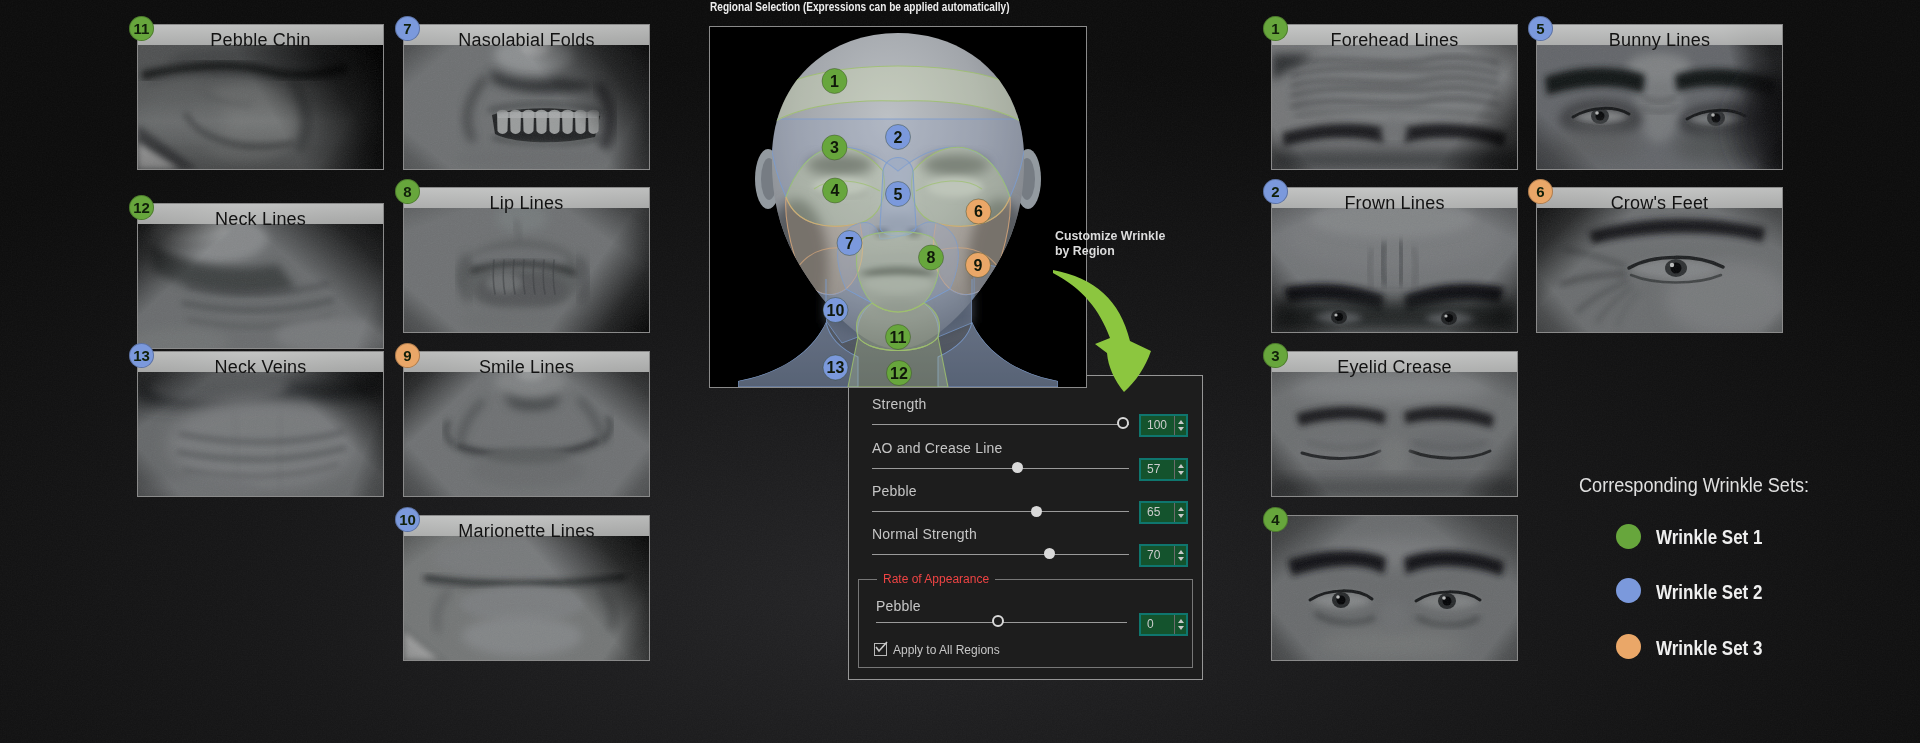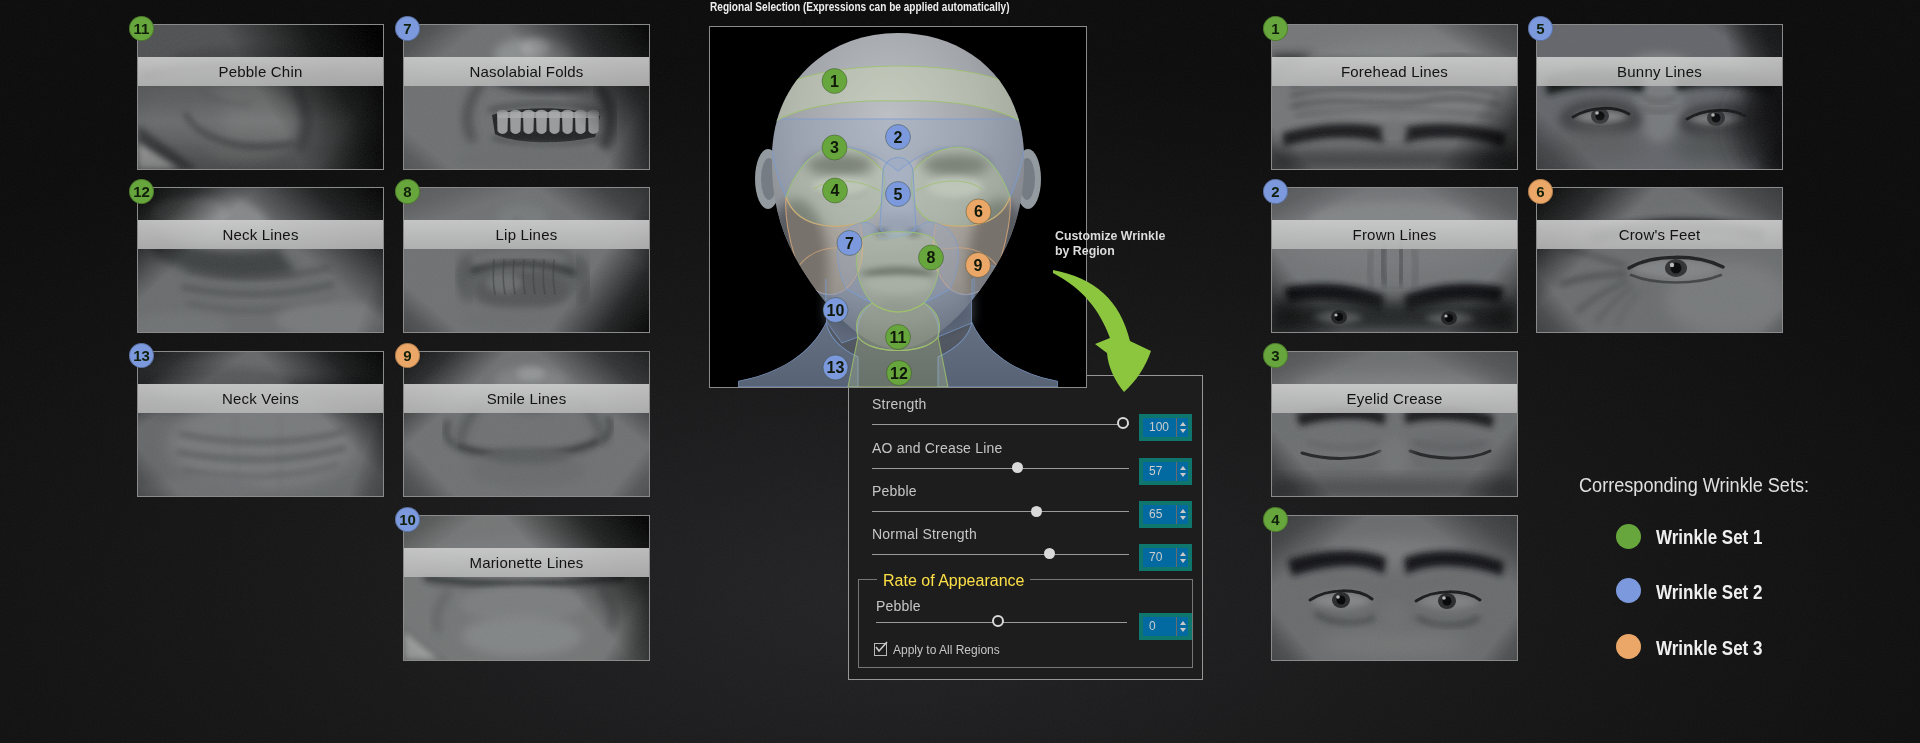--- a/index.html
+++ b/index.html
@@ -1,39 +1,39 @@
 <!DOCTYPE html>
 <html><head><meta charset="utf-8"><title>w</title><style>
 html,body{margin:0;padding:0;}
 body{width:1920px;height:743px;overflow:hidden;position:relative;
 font-family:"Liberation Sans",sans-serif;
 background:radial-gradient(1250px 540px at 46% 80%, #232325 0%, #151516 52%, #0b0b0b 100%);}
 .card{position:absolute;width:245px;height:144px;outline:1px solid #8a8a8a;background:#1c1c1c;}
 .card > svg{position:absolute;left:0;top:0;filter:brightness(0.78) contrast(1.08);}
-.hdr{position:absolute;left:0;top:0;width:245px;height:29px;line-height:30px;text-align:center;
+.hdr{position:absolute;left:0;top:0;width:245px;height:20px;line-height:30px;text-align:center;
 background:linear-gradient(rgba(205,206,205,0.9),rgba(181,182,181,0.9));
-color:#121212;font-size:15px;letter-spacing:0.2px;margin-top:32px;}
+color:#121212;font-size:18px;letter-spacing:0.2px;}
 .badge{position:absolute;left:-9px;top:-9px;width:25px;height:25px;border-radius:50%;
 text-align:center;line-height:25px;font-size:15px;font-weight:bold;color:#11200a;
 box-shadow:inset 0 0 0 1px rgba(0,0,0,0.25);}
 .toptitle{position:absolute;left:710px;top:-1px;width:600px;color:#ededed;font-size:13px;font-weight:bold;transform:scaleX(0.775);transform-origin:0 0;}
 .facepanel{position:absolute;left:709px;top:26px;width:376px;height:360px;border:1px solid #8a8a8a;background:#000;z-index:5;}
 .cw{position:absolute;left:1055px;top:228px;z-index:7;width:140px;color:#dcdcdc;font-size:13px;font-weight:bold;line-height:15px;transform:scaleX(0.95);transform-origin:0 0;}
 .spanel{position:absolute;left:848px;top:375px;width:353px;height:303px;background:#1d1d1d;border:1px solid #969696;}
 .plbl{position:absolute;color:#c6c6c6;font-size:14px;letter-spacing:0.2px;}
 .track{position:absolute;height:1px;background:#9a9a9a;}
 .knob{position:absolute;width:11px;height:11px;border-radius:50%;background:#d9d9d9;}
 .knob.ring{background:#1d1d1d;border:2px solid #d9d9d9;width:8px;height:8px;margin-left:-1px;margin-top:-1px;}
-.numbox{position:absolute;width:45px;height:19px;background:#0369a1;border:4px solid #0f766e;}
+.numbox{position:absolute;width:45px;height:19px;background:#14532d;border:2px solid #0f766e;}
 .nval{position:absolute;left:6px;top:0;line-height:19px;font-size:12px;color:#cdcdcd;}
 .spin{position:absolute;right:0;top:0;width:11px;height:19px;border-left:1px solid #6b6b6b;}
 .up{position:absolute;left:2.5px;top:4px;width:0;height:0;border-left:3px solid transparent;border-right:3px solid transparent;border-bottom:4px solid #c9c9c9;}
 .dn{position:absolute;left:2.5px;bottom:4px;width:0;height:0;border-left:3px solid transparent;border-right:3px solid transparent;border-top:4px solid #c9c9c9;}
 .fieldset{position:absolute;left:858px;top:579px;width:333px;height:87px;border:1px solid #777;}
-.fieldlbl{position:absolute;left:877px;top:572px;background:#1d1d1d;padding:0 6px;color:#fde047;font-size:16px;}
+.fieldlbl{position:absolute;left:877px;top:572px;background:#1d1d1d;padding:0 6px;color:#ef4444;font-size:12px;}
 .chk{position:absolute;left:874px;top:643px;width:11px;height:11px;border:1px solid #b9b9b9;}
 .chklbl{position:absolute;left:893px;top:643px;color:#c6c6c6;font-size:12px;}
 .legendtitle{position:absolute;left:1579px;top:474px;color:#e0e0e0;font-size:20px;transform:scaleX(0.905);transform-origin:0 0;}
 .lrow{position:absolute;color:#efefef;font-size:20px;font-weight:bold;transform:scaleX(0.85);transform-origin:0 0;}
 .ldot{position:absolute;width:25px;height:25px;border-radius:50%;}
 </style></head>
 <body>
 <svg width="1920" height="743" style="position:absolute;left:0;top:0">
     <defs>
       <filter id="pgn" x="0" y="0" width="100%" height="100%">
@@ -174,21 +174,21 @@
       <ellipse cx="135" cy="134" rx="85" ry="13" fill="#8a8d8f" opacity="0.95" filter="url(#bl5nf)"></ellipse>
       <rect x="0" y="0" width="245" height="144" fill="url(#vg0nf)"></rect>
       <rect x="0" y="0" width="245" height="144" fill="url(#vg1nf)"></rect>
       <rect x="0" y="0" width="245" height="144" fill="url(#vg2nf)"></rect>
       <rect x="0" y="0" width="245" height="144" fill="url(#vg3nf)"></rect>
       <rect width="245" height="144" filter="url(#grnf)" opacity="0.9"></rect>
     </svg>
 <div class="hdr">Nasolabial Folds</div>
 <div class="badge" style="background:#7b99dc">7</div>
 </div>
-<div class="card" style="left:138px;top:188px">
+<div class="card" style="left:138px;top:204px">
 <svg width="245" height="144" viewBox="0 0 245 144" preserveAspectRatio="none">
       <defs>
         <filter id="bl3nl" x="-60%" y="-60%" width="220%" height="220%">
           <feGaussianBlur stdDeviation="3"></feGaussianBlur>
         </filter>
         <filter id="bl5nl" x="-60%" y="-60%" width="220%" height="220%">
           <feGaussianBlur stdDeviation="5"></feGaussianBlur>
         </filter>
         <filter id="bl8nl" x="-60%" y="-60%" width="220%" height="220%">
           <feGaussianBlur stdDeviation="8"></feGaussianBlur>

